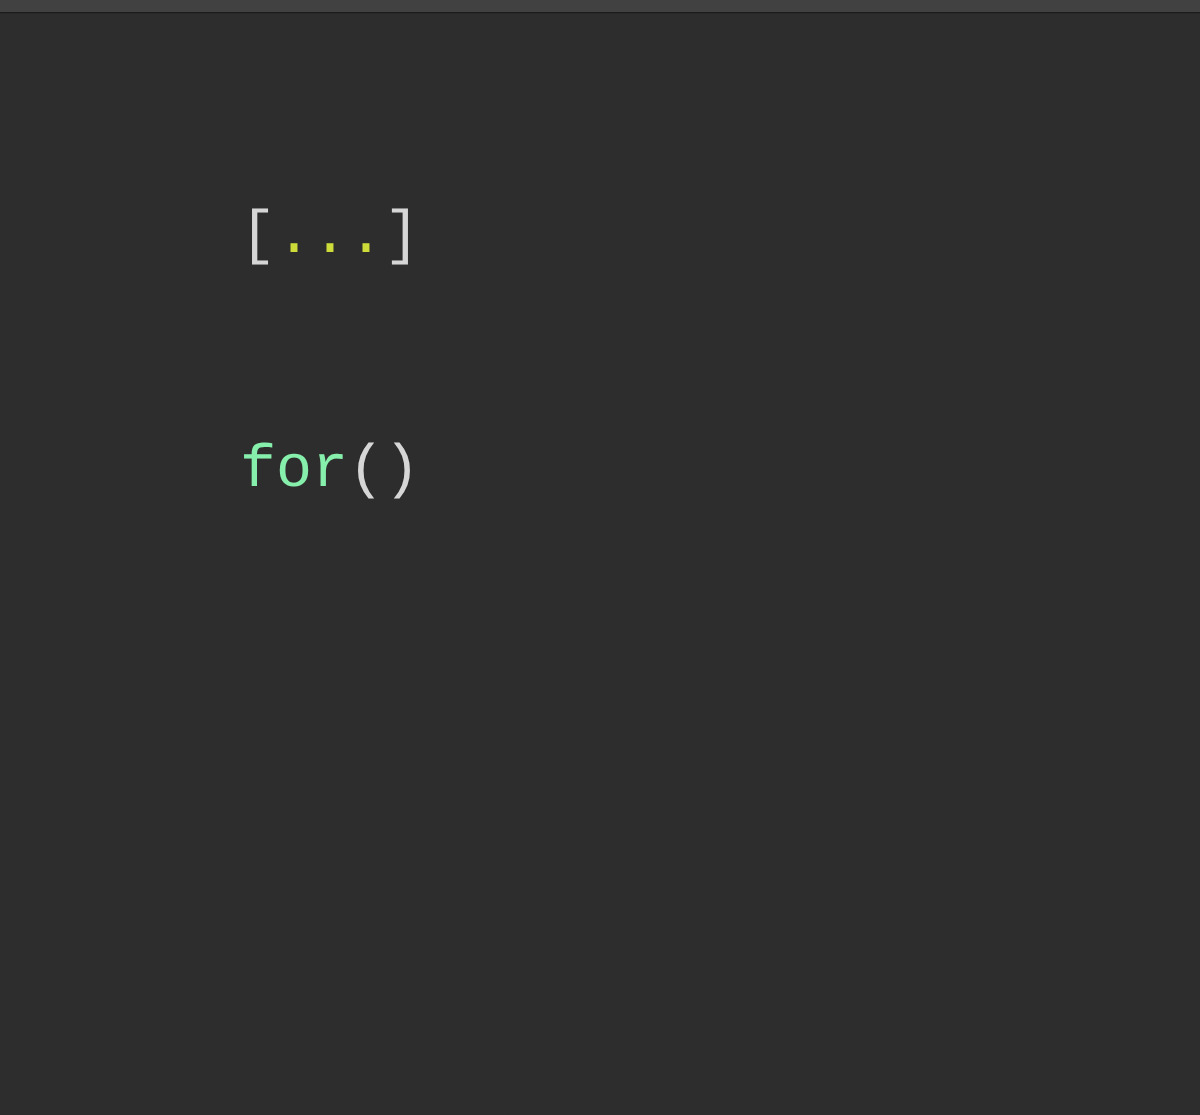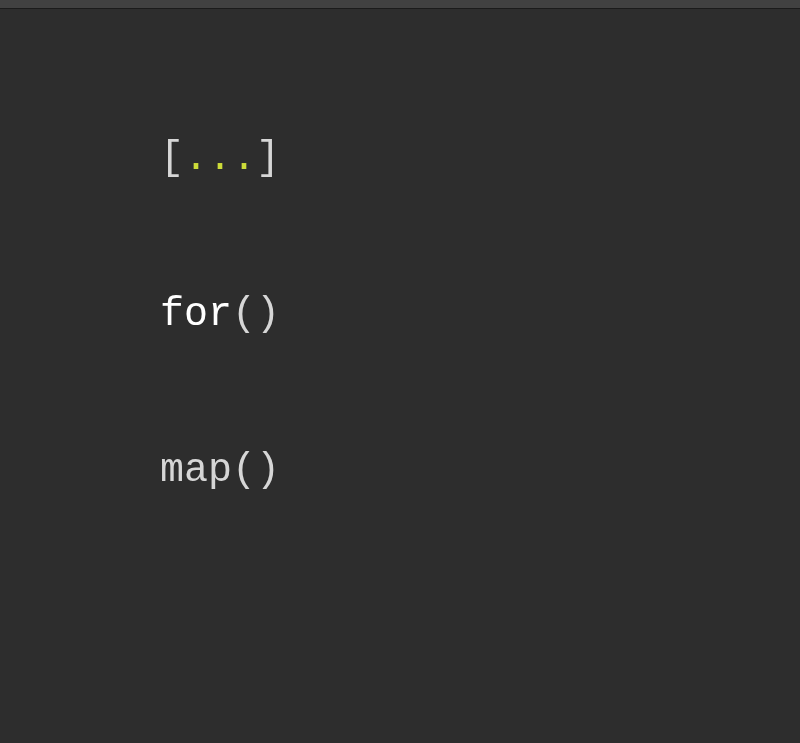--- a/index.html
+++ b/index.html
@@ -17,33 +17,32 @@
       border-bottom: 1px solid #1b1b1b;
     }
     .editor {
       padding: 20px 0 0 160px;
       color: #d6d6d6;
       font-size: 40px;
       line-height: 1.3;
       white-space: pre;
     }
     .line { display: block; }
-    .kw     { color: #ffffff; }   
+    .kw     { color: #86efac; }   
     .ident  { color: #d6d6d6; }   
     .punc   { color: #d6d6d6; }   
     .dots   { color: #cddc39; }   
   </style>
 </head>
 <body>
 
 <div class="top-bar"></div>
 
 <div class="editor">
   <span class="line"><span class="punc">[</span><span class="dots">...</span><span class="punc">]</span></span>
   <span class="line"><span class="kw">for</span><span class="punc">()</span></span>
-  <span class="line"><span class="ident">map</span><span class="punc">()</span></span>
   
   
   
   
   
   
 </div>
 
 </body></html>

